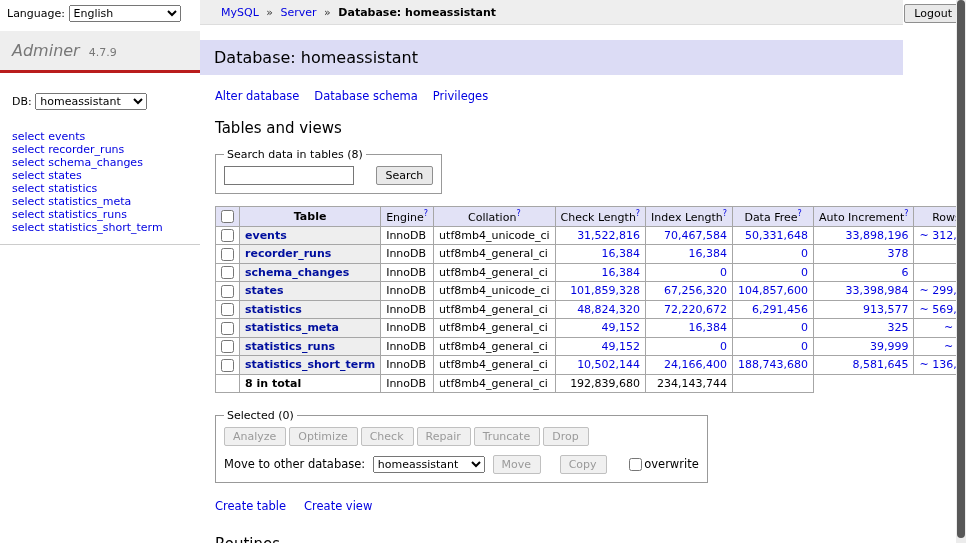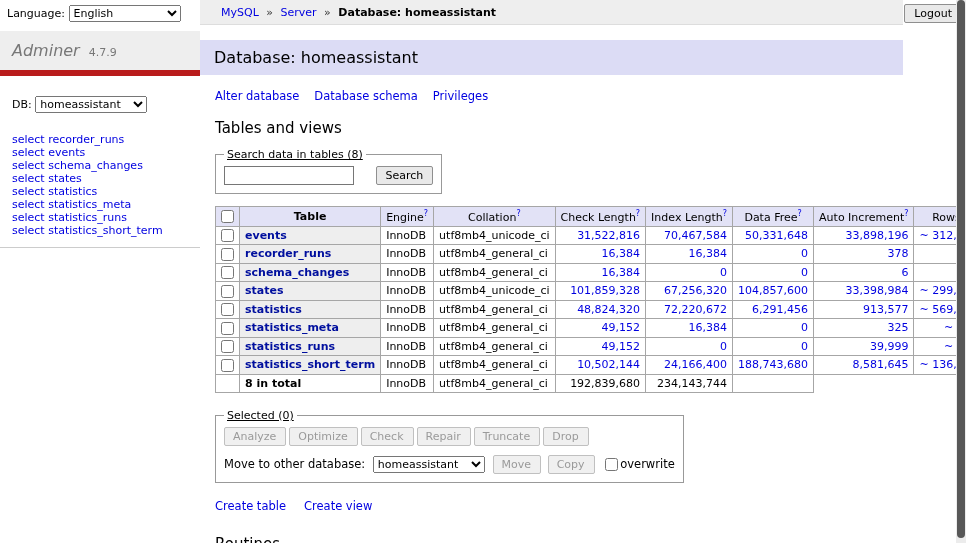--- a/index.html
+++ b/index.html
@@ -30,21 +30,21 @@
     border: 1px solid #8f8f8f; background: #e9e9e9; border-radius: 2px; color: #000;
   }
   button:disabled { color: #9a9a9a; border-color: #c0c0c0; background: #f0f0f0; padding-left: 8px; }
   select { font-family: inherit; }
   input[type="text"] { border: 1px solid #767676; font-size: 11px; padding: 2px 3px; font-family: inherit; }
 
   
   .sidebar { position: absolute; left: 0; top: 25px; width: 200px; bottom: 0; font-size: 11px; }
   .sidebar h1 {
     margin: 6px 0 0; padding: 10px 12px; background: #eee;
-    border-bottom: 6px solid #b91c1c; font-weight: normal; font-size: 16px;
+    border-bottom: 3px solid #b91c1c; font-weight: normal; font-size: 16px;
   }
   .logo { font-style: italic; color: #777; font-size: 16px; }
   .version { color: #777; font-size: 11px; margin-left: 4px; }
   .dbrow { margin: 20px 12px 10px; }
   .dbrow select { width: 112px; font-size: 11px; }
   .quick-links { margin: 0; padding: 2px 40px 9px 12px; border-bottom: 1px solid #ccc; line-height: 1.25; }
   .quick-links a { margin-right: 7px; white-space: nowrap; }
   .tables-list { margin: 0; padding: 11px 12px 9px; border-bottom: 1px solid #ccc; }
   .tables-list a { display: block; line-height: 1.18; white-space: nowrap; }
 
@@ -56,21 +56,21 @@
   }
   .inner { padding-left: 15px; }
   .actions { margin: 14px 0 0; font-size: 11.5px; }
   .actions a { margin-right: 15px; }
   h3 { font-size: 15px; font-weight: normal; margin: 16px 0 11px; }
 
   fieldset {
     display: inline-block; border: 1px solid #999; margin: 0; padding: 5px 8px 8px;
     font-size: 11px;
   }
-  fieldset legend { padding: 0 3px; font-size: 11px; text-decoration: underline; }
+  fieldset legend { padding: 0 3px; font-size: 11px; }
   .search-fs input[type="text"] { width: 130px; }
   .search-fs button { margin-left: 18px; }
 
   table.db { border-collapse: collapse; margin-top: 12px; font-size: 11px; }
   .db th, .db td { border: 1px solid #a6a6a6; padding: 2px 5px; height: 17px; white-space: nowrap; }
   .db thead td, .db thead th { background: #e2e2f6; text-align: center; font-weight: normal; }
   .db thead th { font-weight: bold; }
   .db tbody th { background: #eee; text-align: left; }
   .db tbody th a { color: #000f9e; font-weight: bold; }
   .db td.num { text-align: right; }
@@ -82,21 +82,21 @@
   .c-ainc { width: 80px; } .c-rows { width: 55px; }
   .db tfoot th { background: #fff; text-align: left; }
   .db tfoot td.num { color: #000; }
   .db .nob { border: none; }
   .db input[type="checkbox"] { margin: 0; vertical-align: middle; }
 
   .selected-fs { margin-top: 16px; }
   .btnrow button { margin-right: 3px; }
   .moverow { margin-top: 9px; font-size: 11.5px; }
   .moverow select { width: 112px; font-size: 11px; margin: 0 4px; }
-  .moverow button { margin-right: 3px; }
+  .moverow button { margin-right: 15px; }
   .moverow label { margin-left: 4px; }
   .moverow input[type="checkbox"] { vertical-align: middle; margin: 0 2px 0 0; }
 
   .create-links { margin: 16px 0 0; font-size: 11.5px; }
   .create-links a { margin-right: 18px; }
   h3.routines, h3.events { margin-top: 22px; }
 
   
   .scrollbar { position: absolute; right: 0; top: 0; width: 10px; height: 543px; background: #ececec; }
   .scrollbar .thumb { position: absolute; left: 1px; top: 0; width: 8px; height: 538px; background: #585858; border-radius: 4px; }
@@ -126,22 +126,22 @@
     <a href="#" class="logo">Adminer</a>
     <span class="version">4.7.9</span>
   </h1>
   <div class="dbrow">
     <span>DB:</span>
     <select>
       <option>homeassistant</option>
     </select>
   </div>
   <p class="tables-list">
+      <a href="#">select events</a>
       <a href="#">select recorder_runs</a>
-      <a href="#">select events</a>
       <a href="#">select schema_changes</a>
       <a href="#">select states</a>
       <a href="#">select statistics</a>
       <a href="#">select statistics_meta</a>
       <a href="#">select statistics_runs</a>
       <a href="#">select statistics_short_term</a>
     </p>
 </div>
 
 <div class="content">

